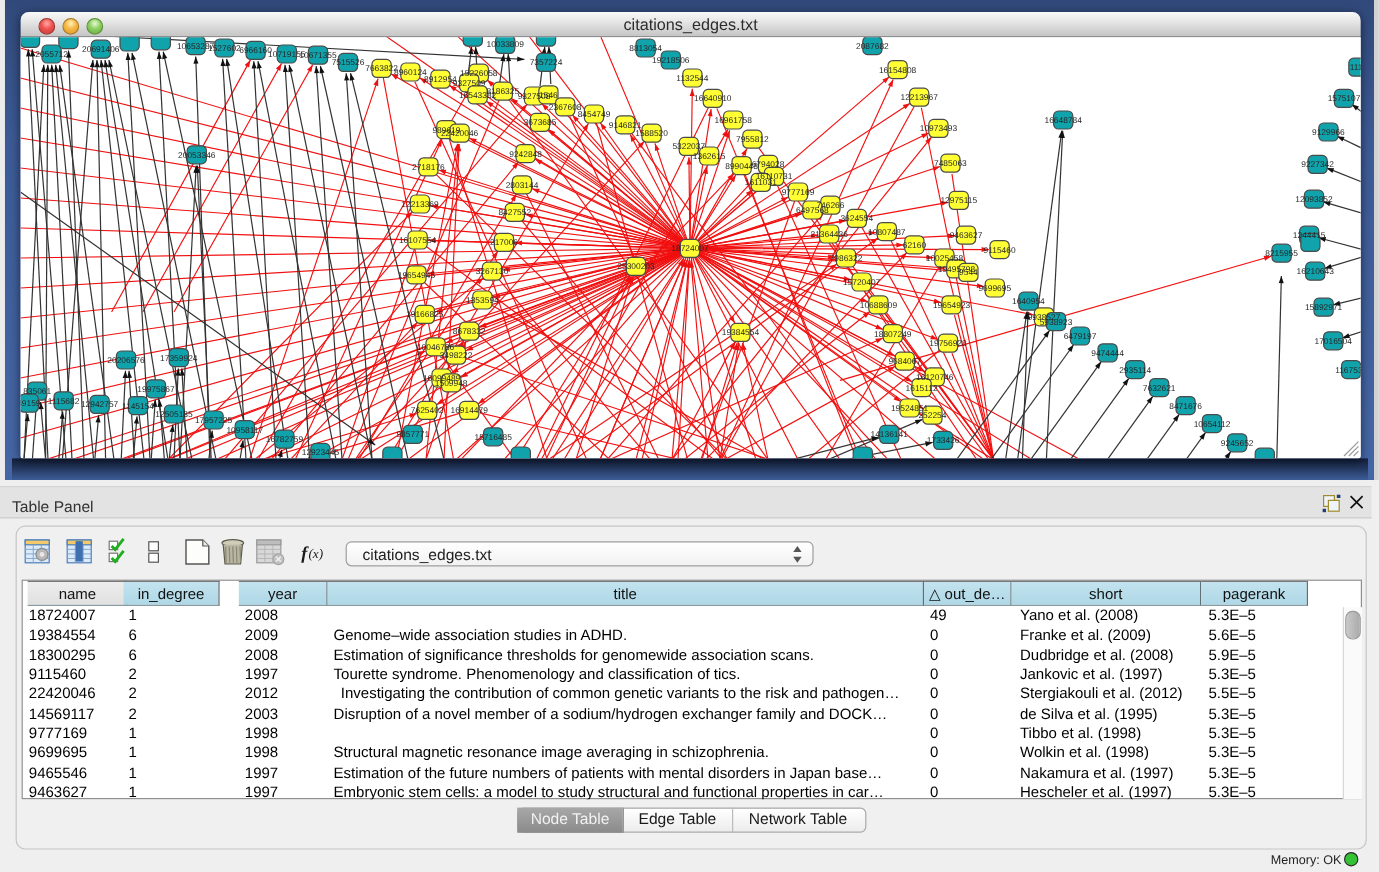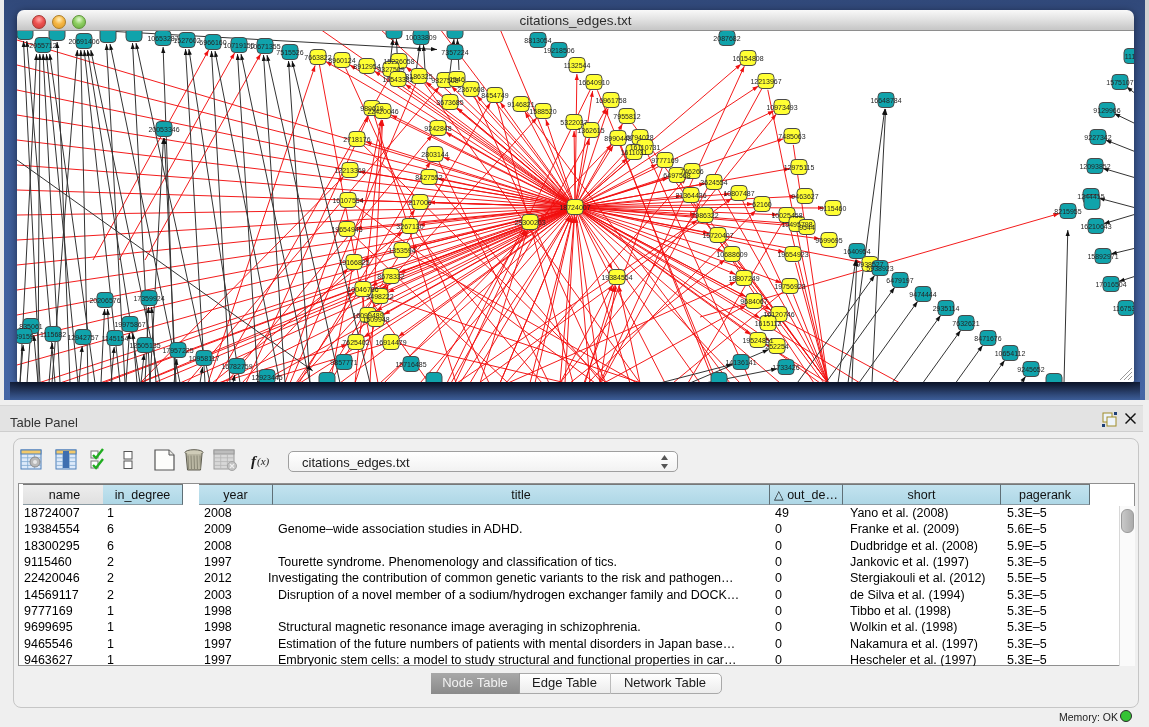--- a/index.html
+++ b/index.html
@@ -931,49 +931,50 @@
           <span style="left:204px">2009</span>
           <span style="left:278px">Genome–wide association studies in ADHD.</span>
           <span style="left:775px">0</span>
           <span style="left:850px">Franke et al. (2009)</span>
           <span style="left:1007px">5.6E–5</span>
         </div>
 <div class="row" style="top:538.7px">
           <span style="left:24px">18300295</span>
           <span style="left:107px">6</span>
           <span style="left:204px">2008</span>
+          <span style="left:278px">Estimation of significance thresholds for genomewide association scans.</span>
           <span style="left:775px">0</span>
           <span style="left:850px">Dudbridge et al. (2008)</span>
           <span style="left:1007px">5.9E–5</span>
         </div>
 <div class="row" style="top:555.0px">
           <span style="left:24px">9115460</span>
           <span style="left:107px">2</span>
           <span style="left:204px">1997</span>
           <span style="left:278px">Tourette syndrome. Phenomenology and classification of tics.</span>
           <span style="left:775px">0</span>
           <span style="left:850px">Jankovic et al. (1997)</span>
           <span style="left:1007px">5.3E–5</span>
         </div>
 <div class="row" style="top:571.3px">
           <span style="left:24px">22420046</span>
           <span style="left:107px">2</span>
           <span style="left:204px">2012</span>
-          <span style="left:268px">Investigating the contribution of common genetic variants to the risk and pathogen…</span>
+          <span style="left:284px">Investigating the contribution of common genetic variants to the risk and pathogen…</span>
           <span style="left:775px">0</span>
           <span style="left:850px">Stergiakouli et al. (2012)</span>
           <span style="left:1007px">5.5E–5</span>
         </div>
 <div class="row" style="top:587.6px">
           <span style="left:24px">14569117</span>
           <span style="left:107px">2</span>
           <span style="left:204px">2003</span>
           <span style="left:278px">Disruption of a novel member of a sodium/hydrogen exchanger family and DOCK…</span>
           <span style="left:775px">0</span>
-          <span style="left:850px">de Silva et al. (1994)</span>
+          <span style="left:850px">de Silva et al. (1995)</span>
           <span style="left:1007px">5.3E–5</span>
         </div>
 <div class="row" style="top:604.0px">
           <span style="left:24px">9777169</span>
           <span style="left:107px">1</span>
           <span style="left:204px">1998</span>
           <span style="left:775px">0</span>
           <span style="left:850px">Tibbo et al. (1998)</span>
           <span style="left:1007px">5.3E–5</span>
         </div>

